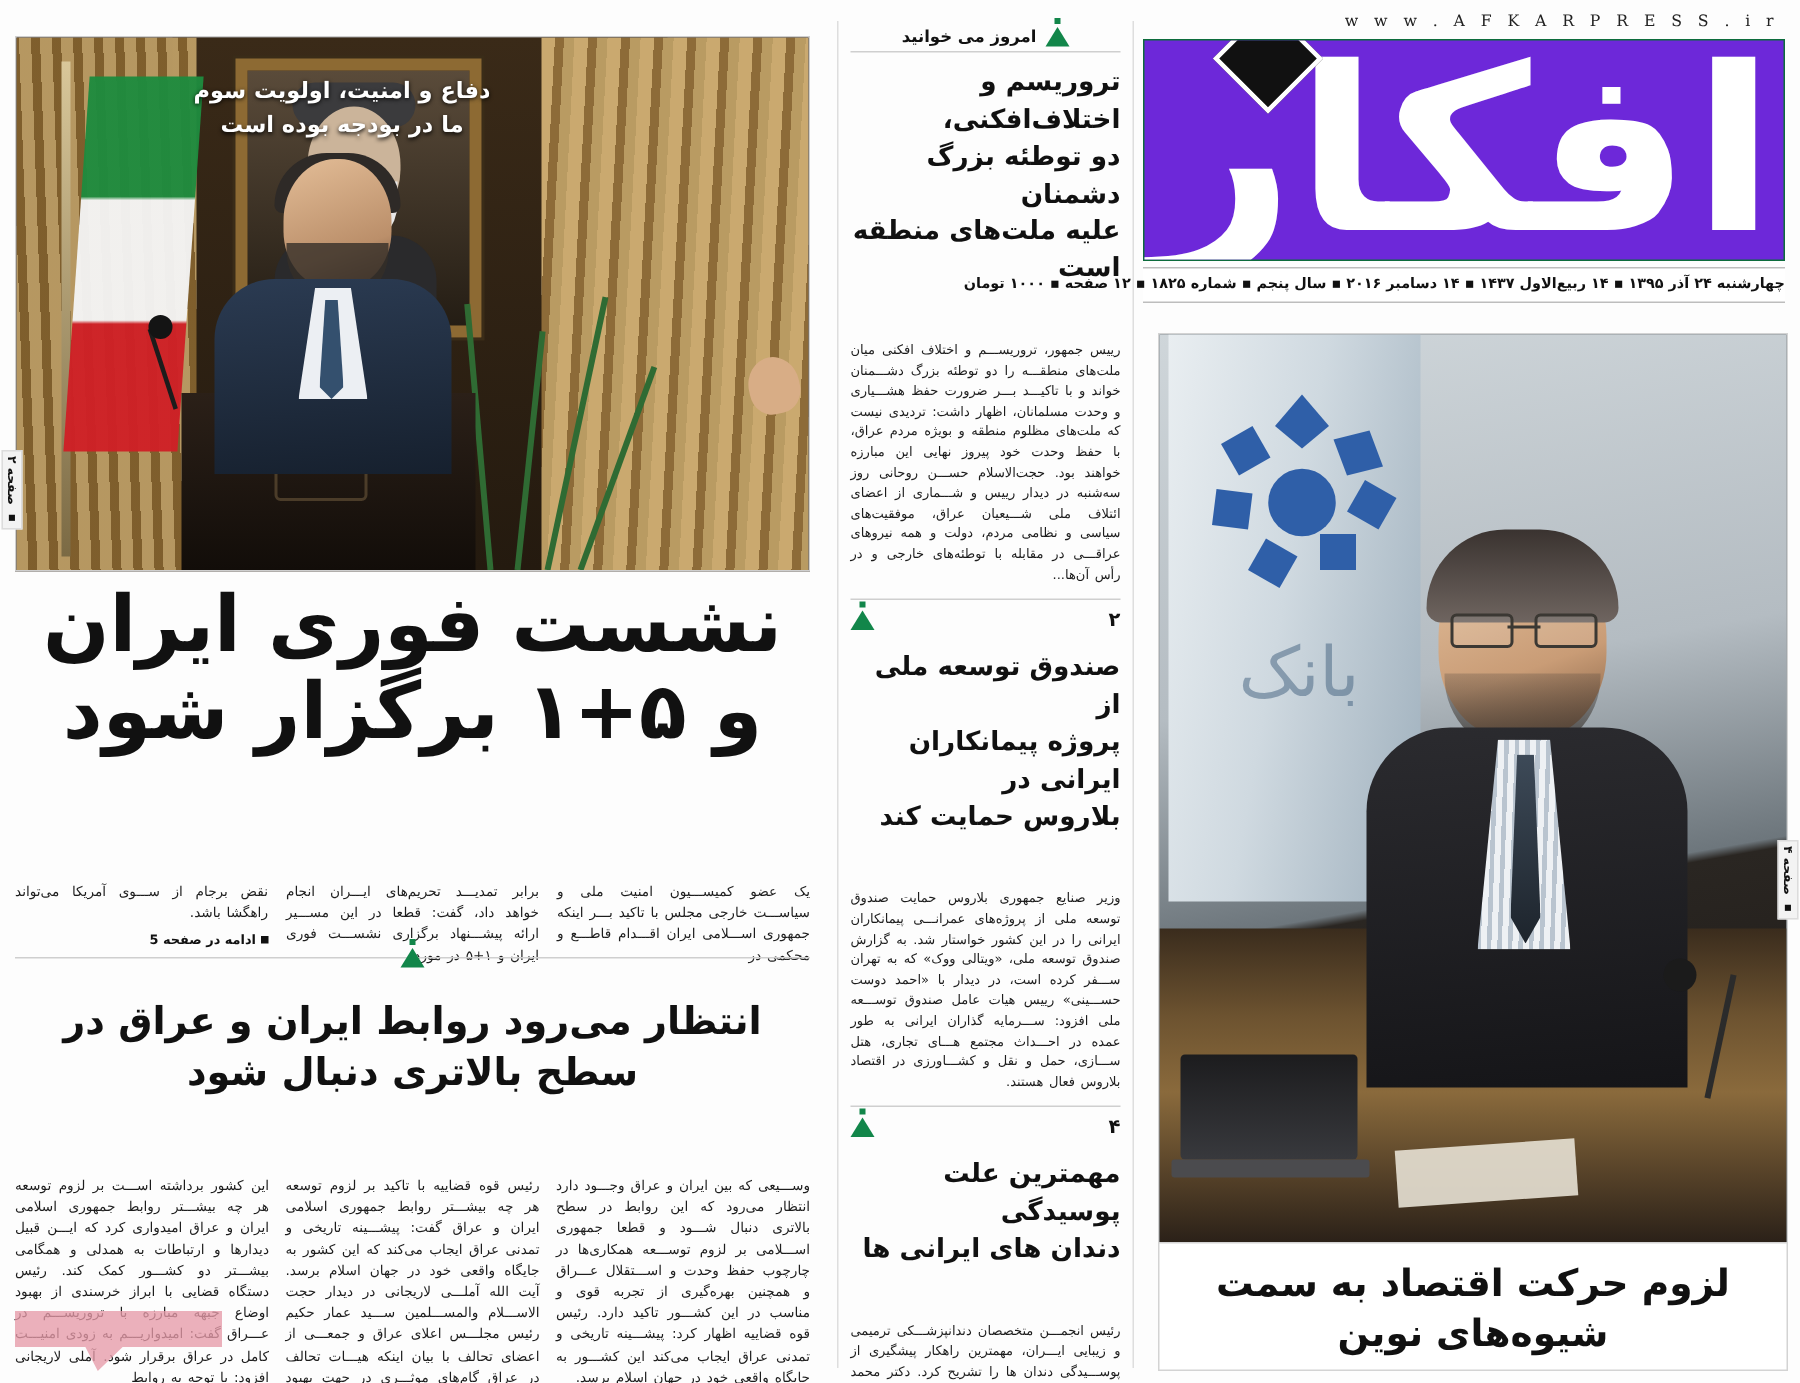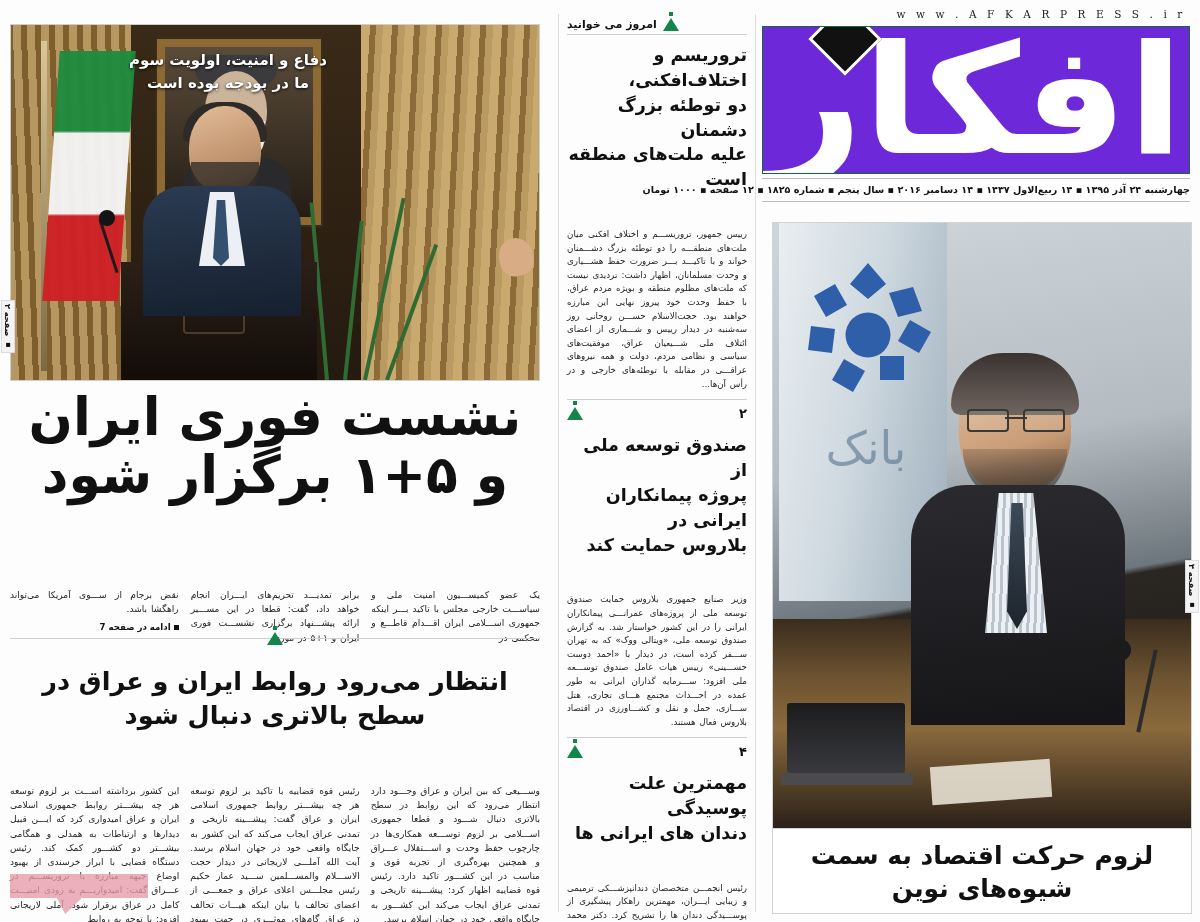--- a/index.html
+++ b/index.html
@@ -160,21 +160,21 @@
   .vlabel-left{left:1px;top:300px;}
   .vlabel-right{right:1px;top:560px;}
 
   
   .midcol{
     position:absolute;right:444px;top:14px;width:198px;height:898px;
     border-left:1px solid #dedede;border-right:1px solid #dedede;
     box-sizing:border-box;padding:0 8px;
   }
   .today-bar{
-    display:flex;align-items:center;justify-content:flex-end;gap:6px;
+    display:flex;align-items:center;justify-content:center;gap:6px;
     height:20px;border-bottom:1px solid #cfcfcf;margin-bottom:8px;
   }
   .today-bar .t{font-size:11px;font-weight:bold;color:#111;direction:rtl;}
   .tri{width:0;height:0;border-left:8px solid transparent;border-right:8px solid transparent;border-bottom:13px solid #12864A;position:relative;}
   .tri:after{content:"";position:absolute;left:-2px;top:-6px;width:4px;height:4px;background:#12864A;}
   .mid-hl{font-size:17.5px;font-weight:bold;line-height:1.42;color:#111;direction:rtl;text-align:right;margin:2px 0 8px 0;}
   .mid-body{font-size:8.7px;line-height:13.6px;}
   .pg-row{
     display:flex;align-items:center;justify-content:space-between;
     border-top:1px solid #cfcfcf;margin:8px 0 10px 0;padding-top:3px;height:20px;
@@ -424,21 +424,21 @@
   </div>
 
   <div class="left-hl">نشست فوری ایران و ۵+۱ برگزار شود</div>
 
   <div class="left-cols">
     <div class="c body-txt">یک عضو کمیســـیون امنیت ملی و سیاســـت خارجی مجلس با تاکید بـــر اینکه جمهوری اســـلامی ایران اقـــدام قاطـــع و محکمی در</div>
     <div class="c body-txt">برابر تمدیـــد تحریم‌های ایـــران انجام خواهد داد، گفت: قطعا در این مســـیر ارائه پیشـــنهاد برگزاری نشســـت فوری ایران و ۱+۵ در مورد</div>
     <div class="c">
       <div class="body-txt">نقض برجام از ســـوی آمریکا می‌تواند راهگشا باشد.</div>
       <div class="cont-note">
-        <span class="sq"></span><span>ادامه در صفحه 7</span>
+        <span class="sq"></span><span>ادامه در صفحه 5</span>
       </div>
     </div>
   </div>
 
   <div class="rule">
     <span class="tri"></span>
   </div>
 
   <div class="left-hl2">انتظار می‌رود روابط ایران و عراق در سطح بالاتری دنبال شود</div>
 

